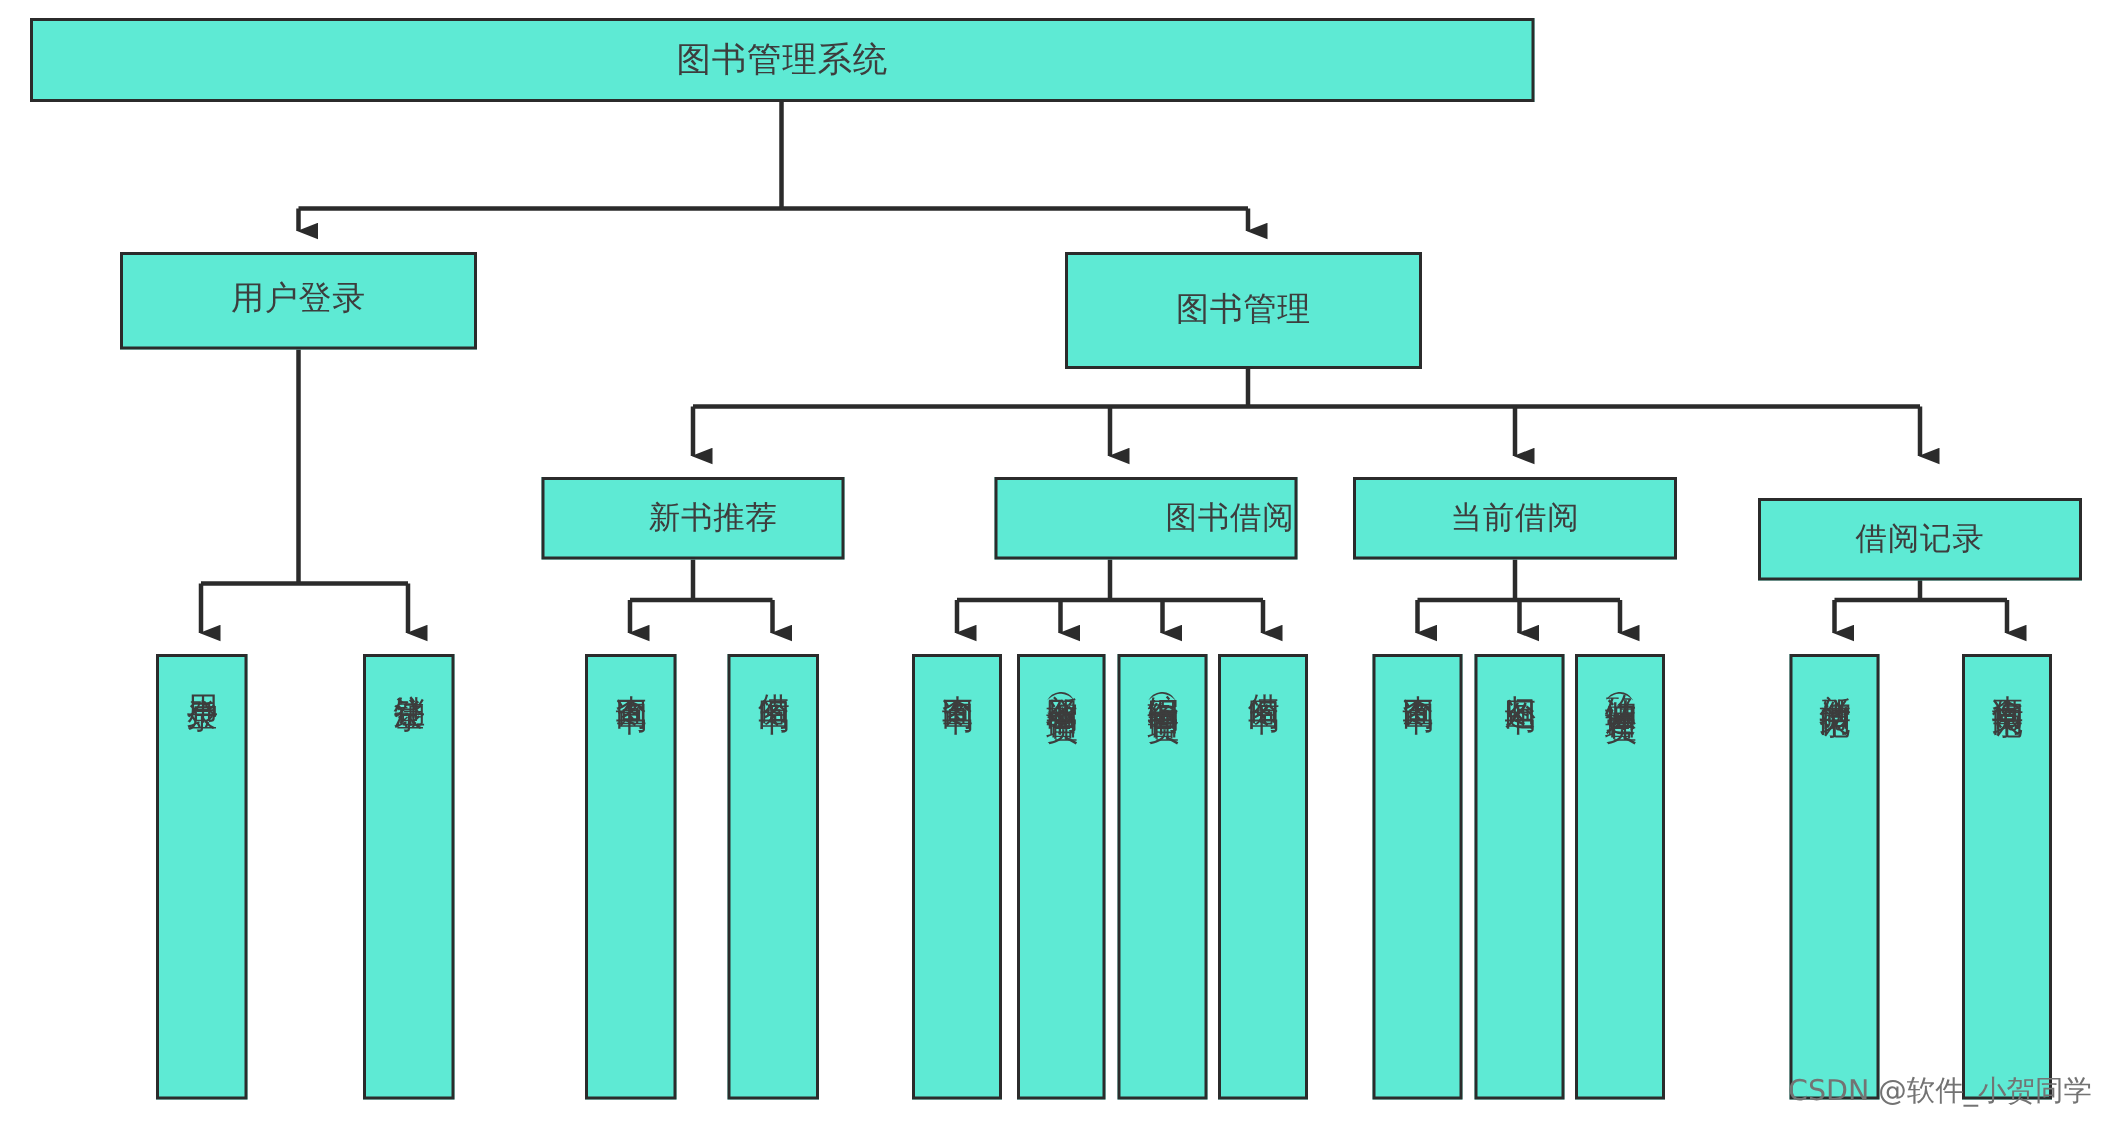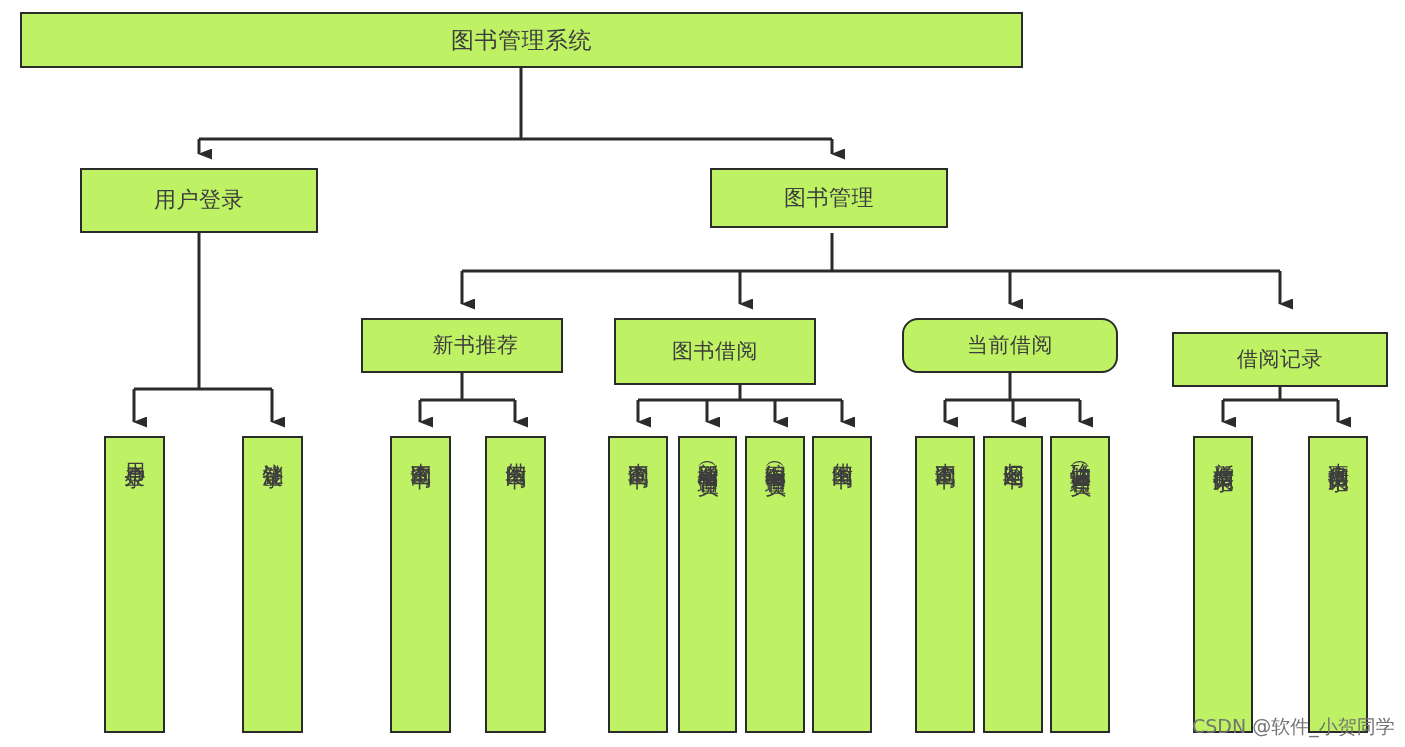--- a/index.html
+++ b/index.html
@@ -20,21 +20,21 @@
   svg.layer {
     position: absolute;
     top: 0;
     left: 0;
     width: 1405px;
     height: 747px;
   }
   .node-box {
     position: absolute;
     box-sizing: border-box;
-    background: #bef264;
+    background: #5eead4;
     border: 2.5px solid #2b2b2b;
     display: flex;
     align-items: center;
     justify-content: center;
     z-index: 3;
   }
   .node-label {
     color: #3d3d3d;
     font-size: 22px;
     line-height: 1.22;
@@ -127,31 +127,31 @@
     </g>
   </svg>
 
   <div class="node-box root" style="left:20px; top:12px; width:1003px; height:56px;">
     <span class="node-label">图书管理系统</span>
   </div>
 
   <div class="node-box level2" style="left:80px; top:168px; width:238px; height:65px;">
     <span class="node-label">用户登录</span>
   </div>
-  <div class="node-box level2" style="left:710px; top:168px; width:238px; height:60px;">
+  <div class="node-box level2" style="left:710px; top:168px; width:238px; height:78px;">
     <span class="node-label">图书管理</span>
   </div>
 
   <div class="node-box level3" style="left:361px; top:318px; width:202px; height:55px;padding-left:27px;">
     <span class="node-label">新书推荐</span>
   </div>
-  <div class="node-box level3" style="left:614px; top:318px; width:202px; height:67px;">
+  <div class="node-box level3" style="left:663px; top:318px; width:202px; height:55px;justify-content:flex-end;">
     <span class="node-label">图书借阅</span>
   </div>
-  <div class="node-box level3" style="left:902px; top:318px; width:216px; height:55px;border-radius:16px;">
+  <div class="node-box level3" style="left:902px; top:318px; width:216px; height:55px;">
     <span class="node-label">当前借阅</span>
   </div>
   <div class="node-box level3" style="left:1172px; top:332px; width:216px; height:55px;">
     <span class="node-label">借阅记录</span>
   </div>
 
   <div class="node-box leaf" style="left:104px; top:436px; width:61px; height:297px;">
     <span class="node-label">用户登录</span>
   </div>
   <div class="node-box leaf" style="left:242px; top:436px; width:61px; height:297px;">

